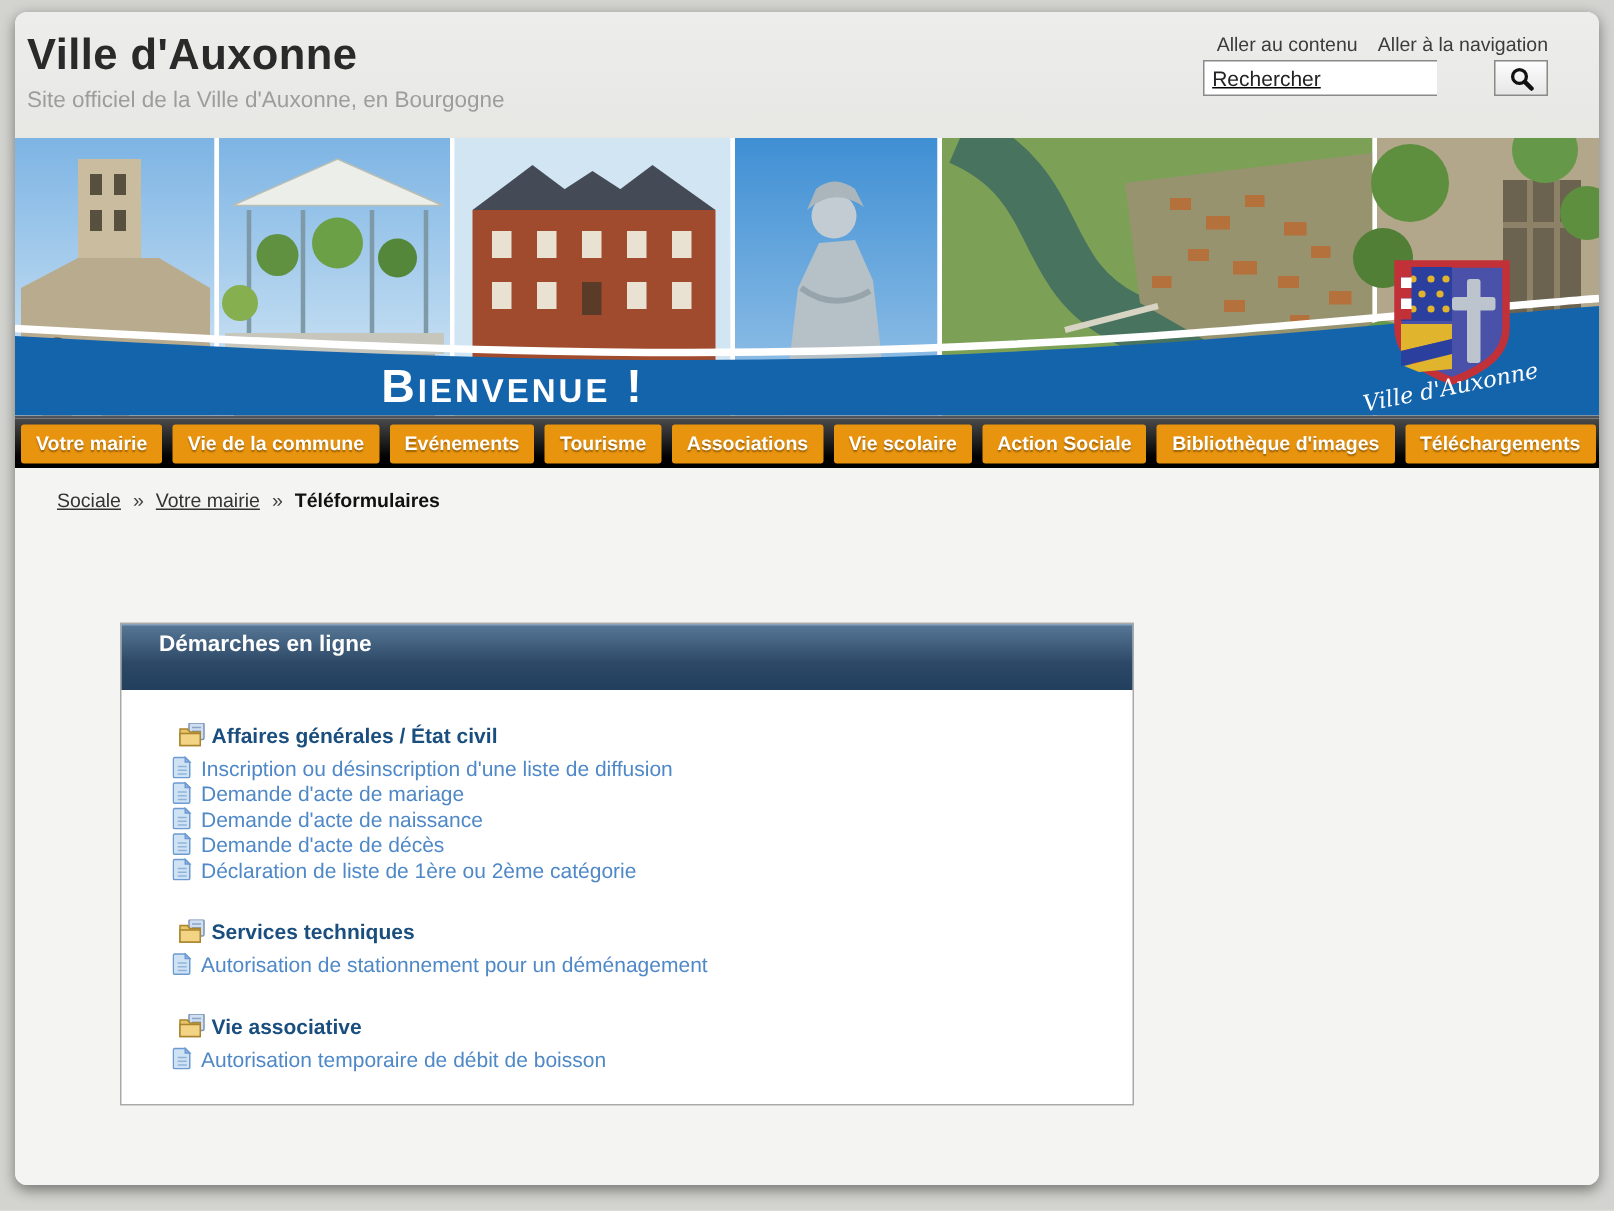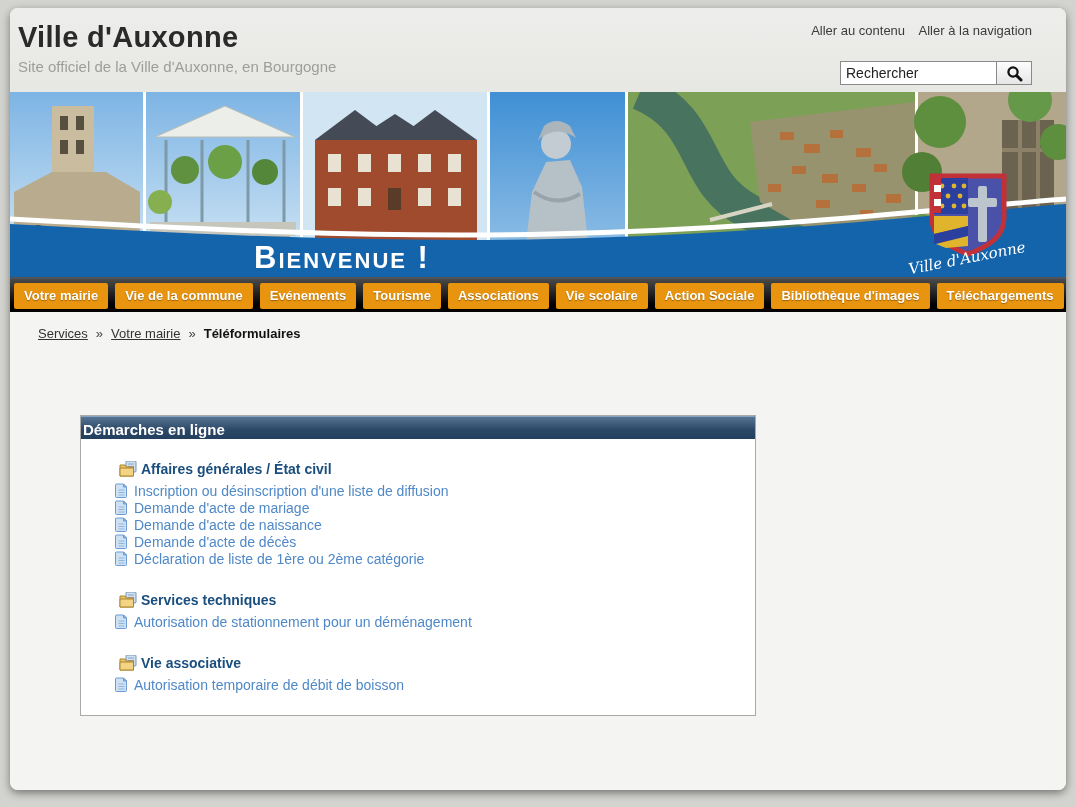--- a/index.html
+++ b/index.html
@@ -8,21 +8,21 @@
     background:#f4f4f1;border-radius:8px;box-shadow:0 3px 9px rgba(0,0,0,.45);
     overflow:hidden;display:flex;flex-direction:column;}
   
   .site-header{height:84px;background:linear-gradient(#ededeb,#e7e7e4);
     display:flex;justify-content:space-between;box-sizing:border-box;
     padding:0 34px 0 8px;flex:0 0 auto;}
   .site-title{margin:13px 0 0;font-size:29px;font-weight:bold;color:#2a2a2a;letter-spacing:.3px;}
   .site-subtitle{margin:4px 0 0;font-size:15px;color:#9d9d9a;}
   .header-right{padding-top:13px;text-align:right;}
   .skip-links a{font-size:13px;color:#3c3c3c;text-decoration:none;margin-left:9px;cursor:pointer;}
-  .search{margin-top:22px;display:flex;justify-content:flex-end;}
+  .search{margin-top:1px;display:flex;justify-content:space-between;text-decoration:underline;}
   .search input{width:156px;height:24px;border:1px solid #898989;background:#fff;
     padding:1px 5px;font-size:14px;color:#222;box-sizing:border-box;border-right:none;
     font-family:"Liberation Sans",sans-serif;}
   .search button{width:36px;height:24px;border:1px solid #898989;background:linear-gradient(#fdfdfd,#e6e6e6);
     display:flex;align-items:center;justify-content:center;cursor:pointer;padding:0;}
   
   .banner{height:185px;flex:0 0 auto;position:relative;border-bottom:2px solid #50545a;}
   .banner svg{display:block;}
   
   .main-nav{flex:0 0 auto;background:linear-gradient(#4a4a4a,#000 80%);
@@ -31,21 +31,21 @@
   .tab{background:#E8940E;color:#fff;font-weight:bold;font-size:13px;
     padding:5px 10px 6px;margin-right:7px;border-radius:2px;white-space:nowrap;
     text-shadow:0 1px 1px rgba(95,55,0,.55);cursor:pointer;}
   
   .content{flex:1;background:#f4f4f2;padding:14px 0 0 28px;box-sizing:border-box;}
   .breadcrumb{font-size:13px;color:#555;}
   .crumb-link{color:#333;text-decoration:underline;cursor:pointer;}
   .crumb-current{font-weight:bold;color:#111;}
   .sep{margin:0 8px;color:#444;}
   .box{margin:74px 0 0 42px;width:674px;background:#fff;border:1px solid #a9a9a9;}
-  .box-header{height:23px;line-height:28px;padding-left:2px;color:#fff;font-weight:bold;
+  .box-header{height:44px;line-height:28px;padding-left:25px;color:#fff;font-weight:bold;
     font-size:15px;background:linear-gradient(#587897,#2c4866 60%,#223f5e);
     box-shadow:inset 0 1px 0 #87a2bd;}
   .box-body{padding:10px 16px 22px 13px;}
   .section{margin-top:12px;}
   .section + .section{margin-top:25px;}
   .section-heading{display:flex;align-items:center;margin-left:25px;}
   .folder-icon{margin-right:3px;display:inline-flex;}
   .section-title{font-size:14px;font-weight:bold;color:#1a4e7e;}
   .links{list-style:none;margin:5px 0 0 21px;padding:0;}
   .link-row{display:flex;align-items:center;height:17px;}
@@ -236,21 +236,21 @@
         <li class="tab">Tourisme</li>
         <li class="tab">Associations</li>
         <li class="tab">Vie scolaire</li>
         <li class="tab">Action Sociale</li>
         <li class="tab">Bibliothèque d'images</li>
         <li class="tab">Téléchargements</li>
       </ul>
   </nav>
 
   <div class="content">
-    <div class="breadcrumb" id="breadcrumb"><a class="crumb-link">Services</a><span class="sep">»</span><a class="crumb-link">Votre mairie</a><span class="sep">»</span><span class="crumb-current">Téléformulaires</span></div>
+    <div class="breadcrumb" id="breadcrumb"><a class="crumb-link">Sociale</a><span class="sep">»</span><a class="crumb-link">Votre mairie</a><span class="sep">»</span><span class="crumb-current">Téléformulaires</span></div>
 
     <div class="box">
       <div class="box-header">Démarches en ligne</div>
       <div class="box-body" id="sections">
   <div class="section">
     <div class="section-heading">
       <span class="folder-icon">
         <svg width="19" height="16" viewBox="0 0 19 16">
           <rect x="7" y="0" width="10" height="11" rx="1" fill="#cfdef0" stroke="#7b93b4" stroke-width="1"></rect>
           <line x1="9" y1="3" x2="15" y2="3" stroke="#8aa6c6" stroke-width="1"></line>

